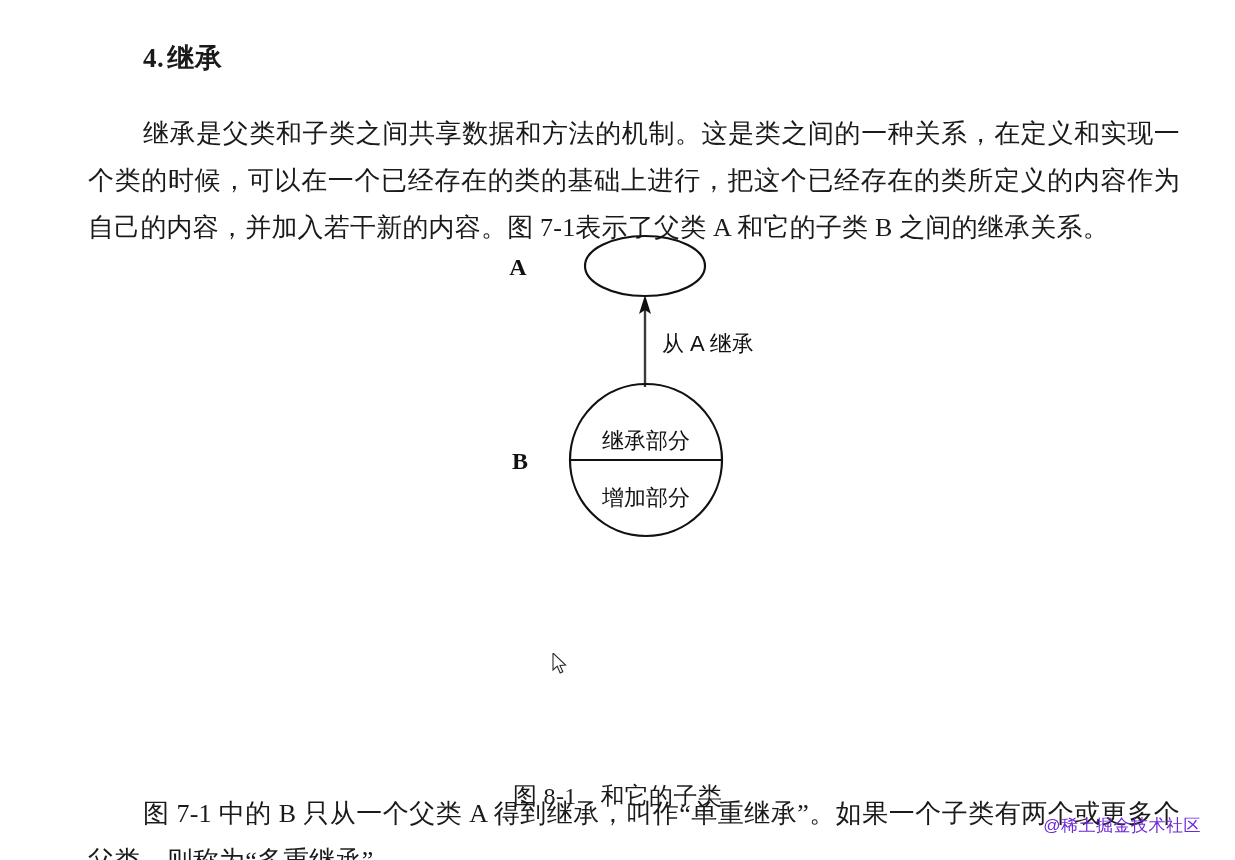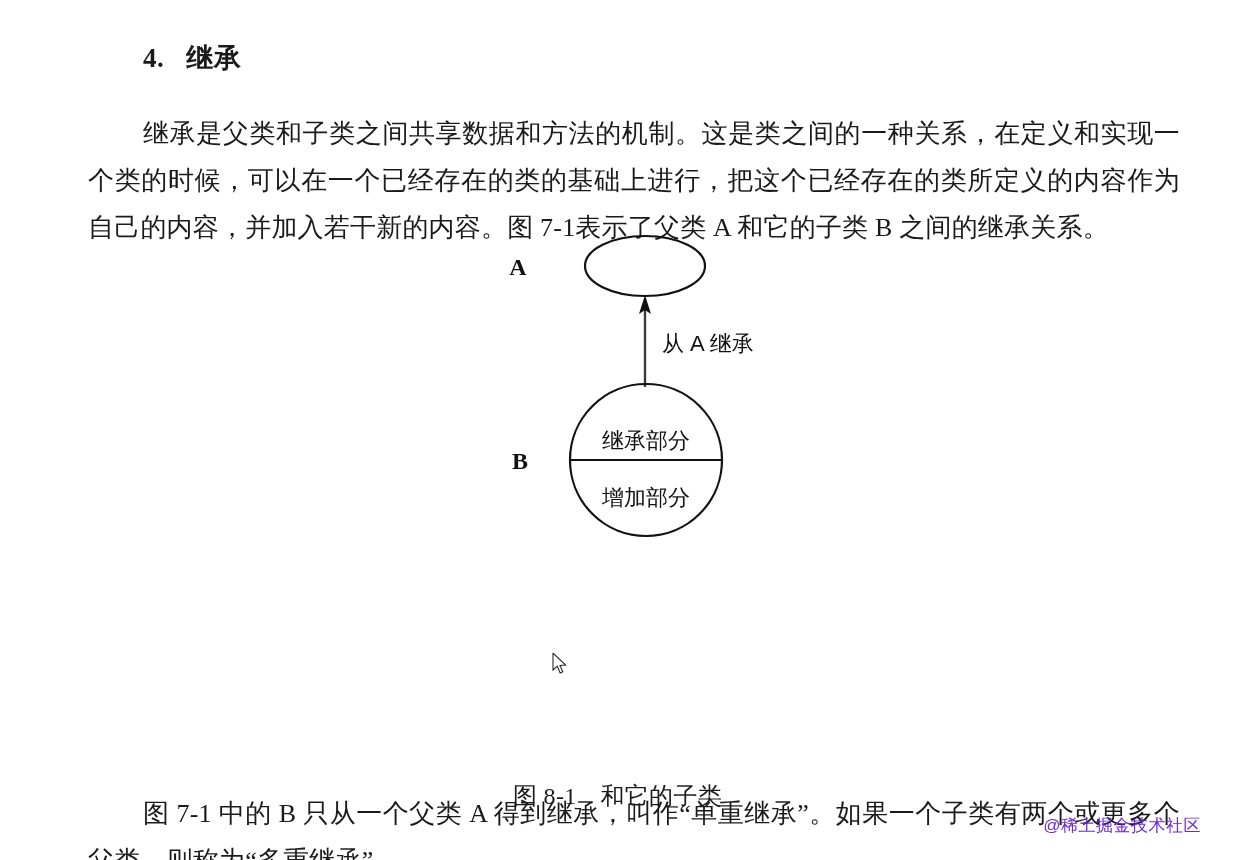--- a/index.html
+++ b/index.html
@@ -33,21 +33,21 @@
     font-size: 27px;
     font-weight: bold;
     letter-spacing: 0.5px;
     line-height: 1.2;
     white-space: nowrap;
   }
   .section-heading .num {
     font-family: "Liberation Serif", "DejaVu Serif", serif;
   }
   .section-heading .title {
-    margin-left: 22px;
+    margin-left: 3px;
   }
 
   
   .body-text {
     position: absolute;
     left: 88px;
     width: 1092px;
     font-size: 26px;
     line-height: 47px;
     text-align: justify;

